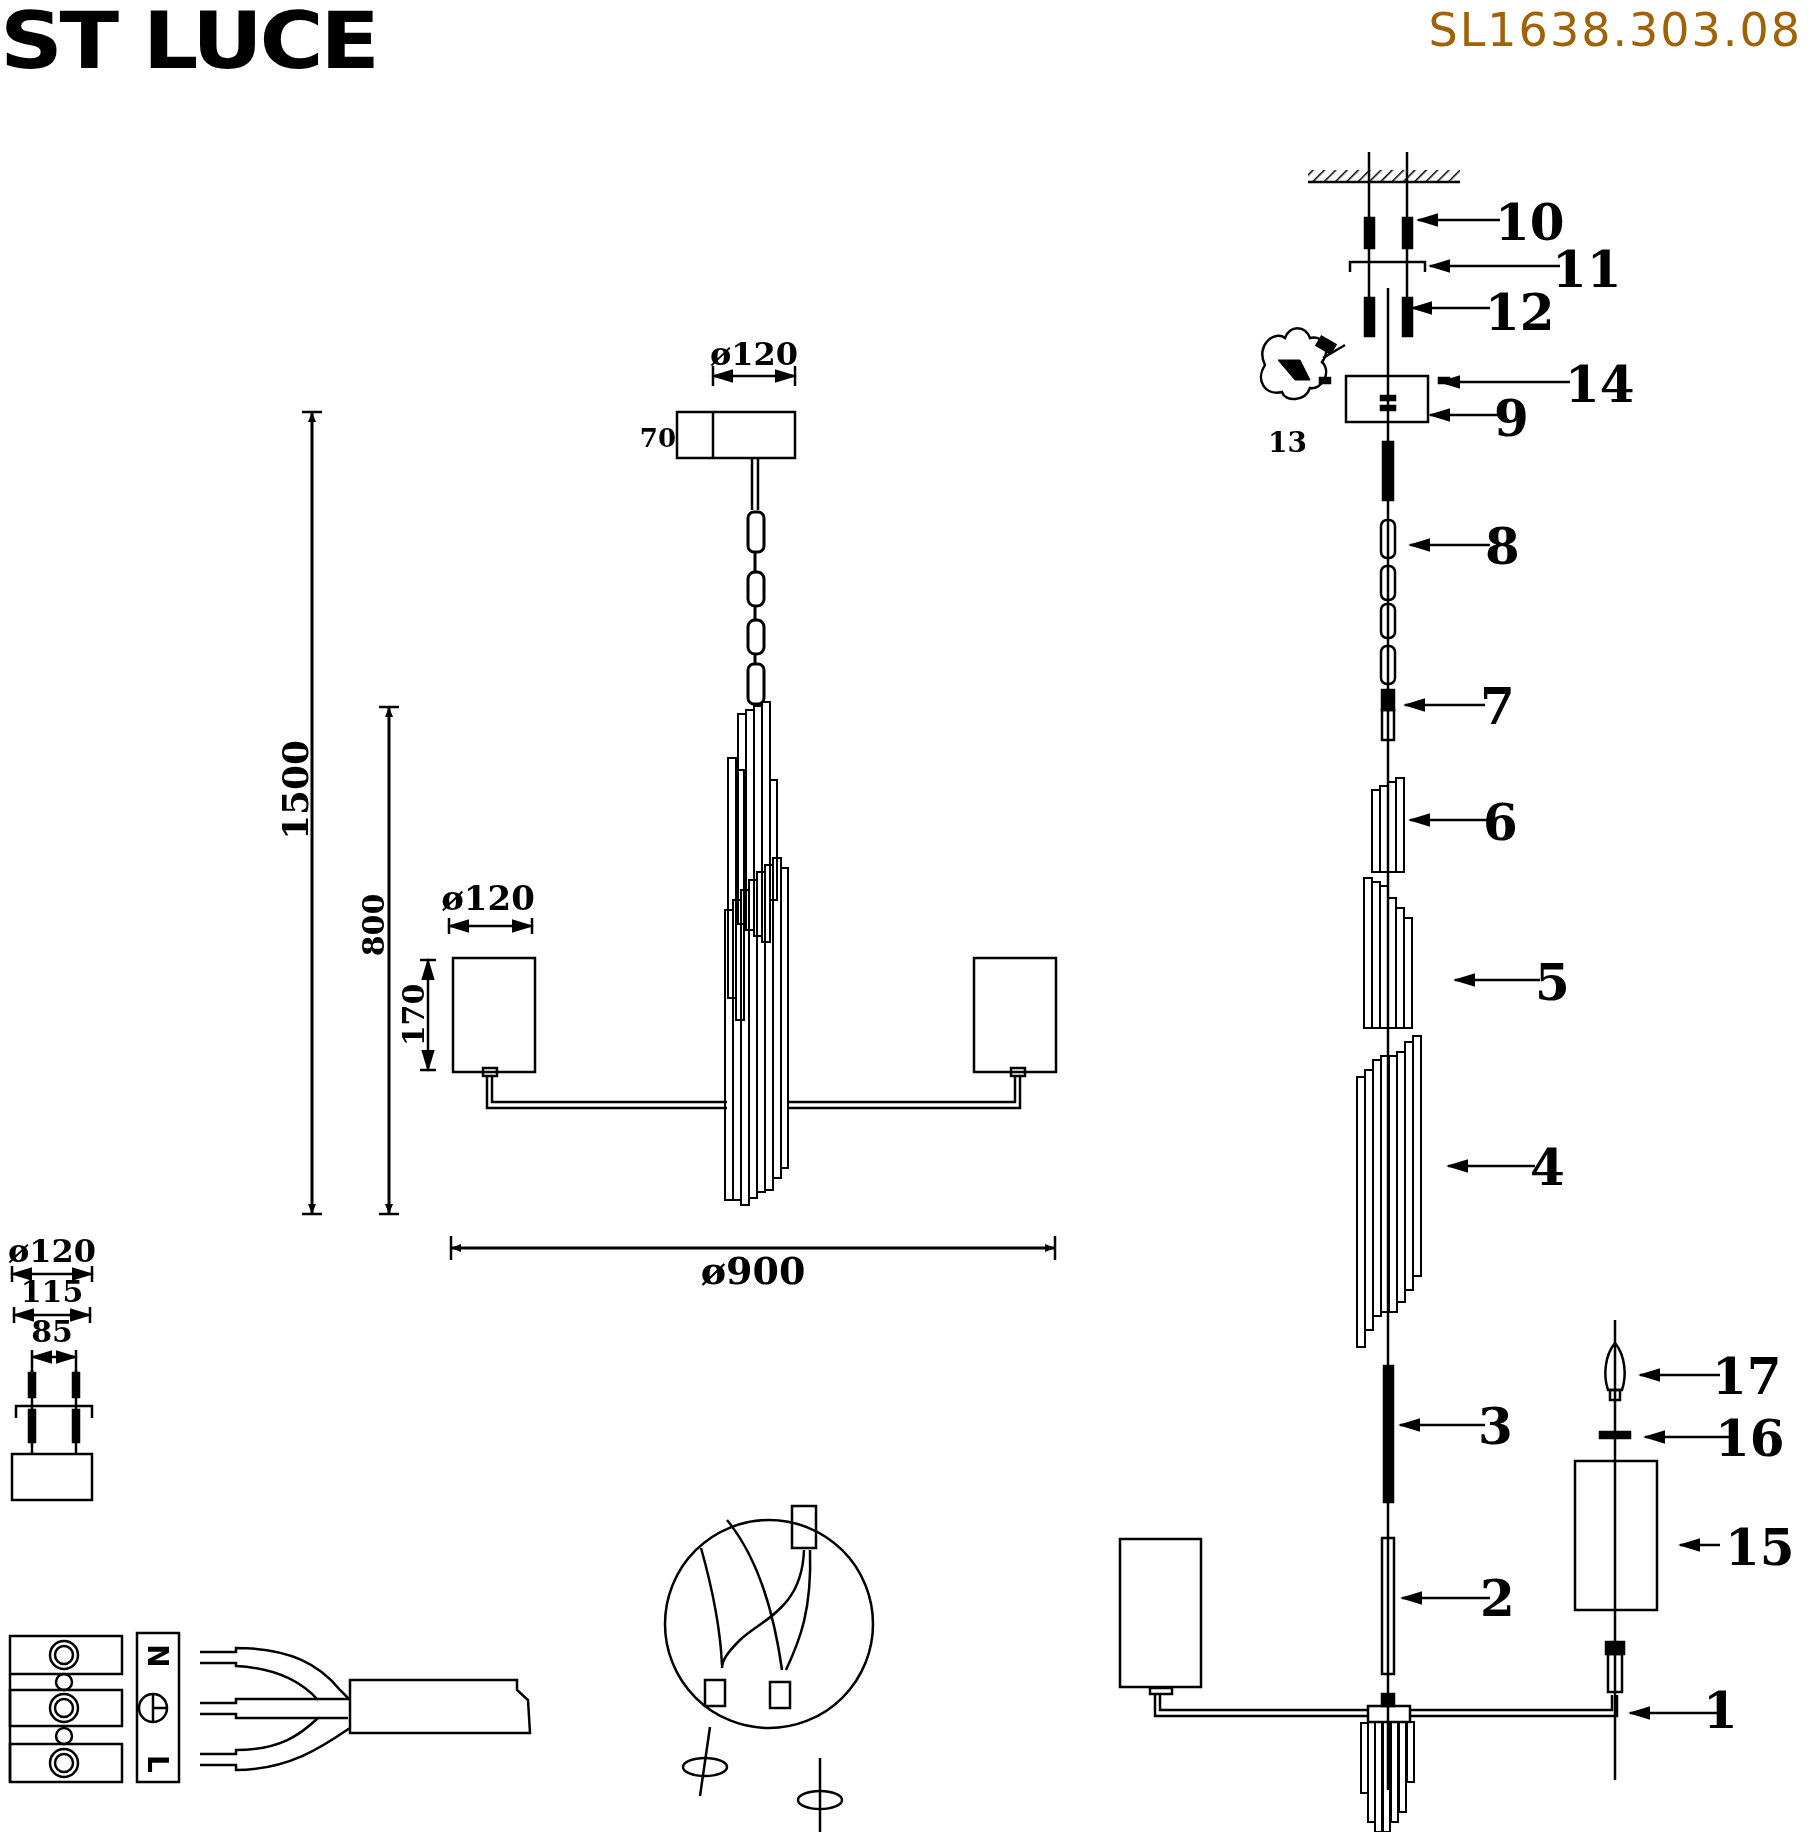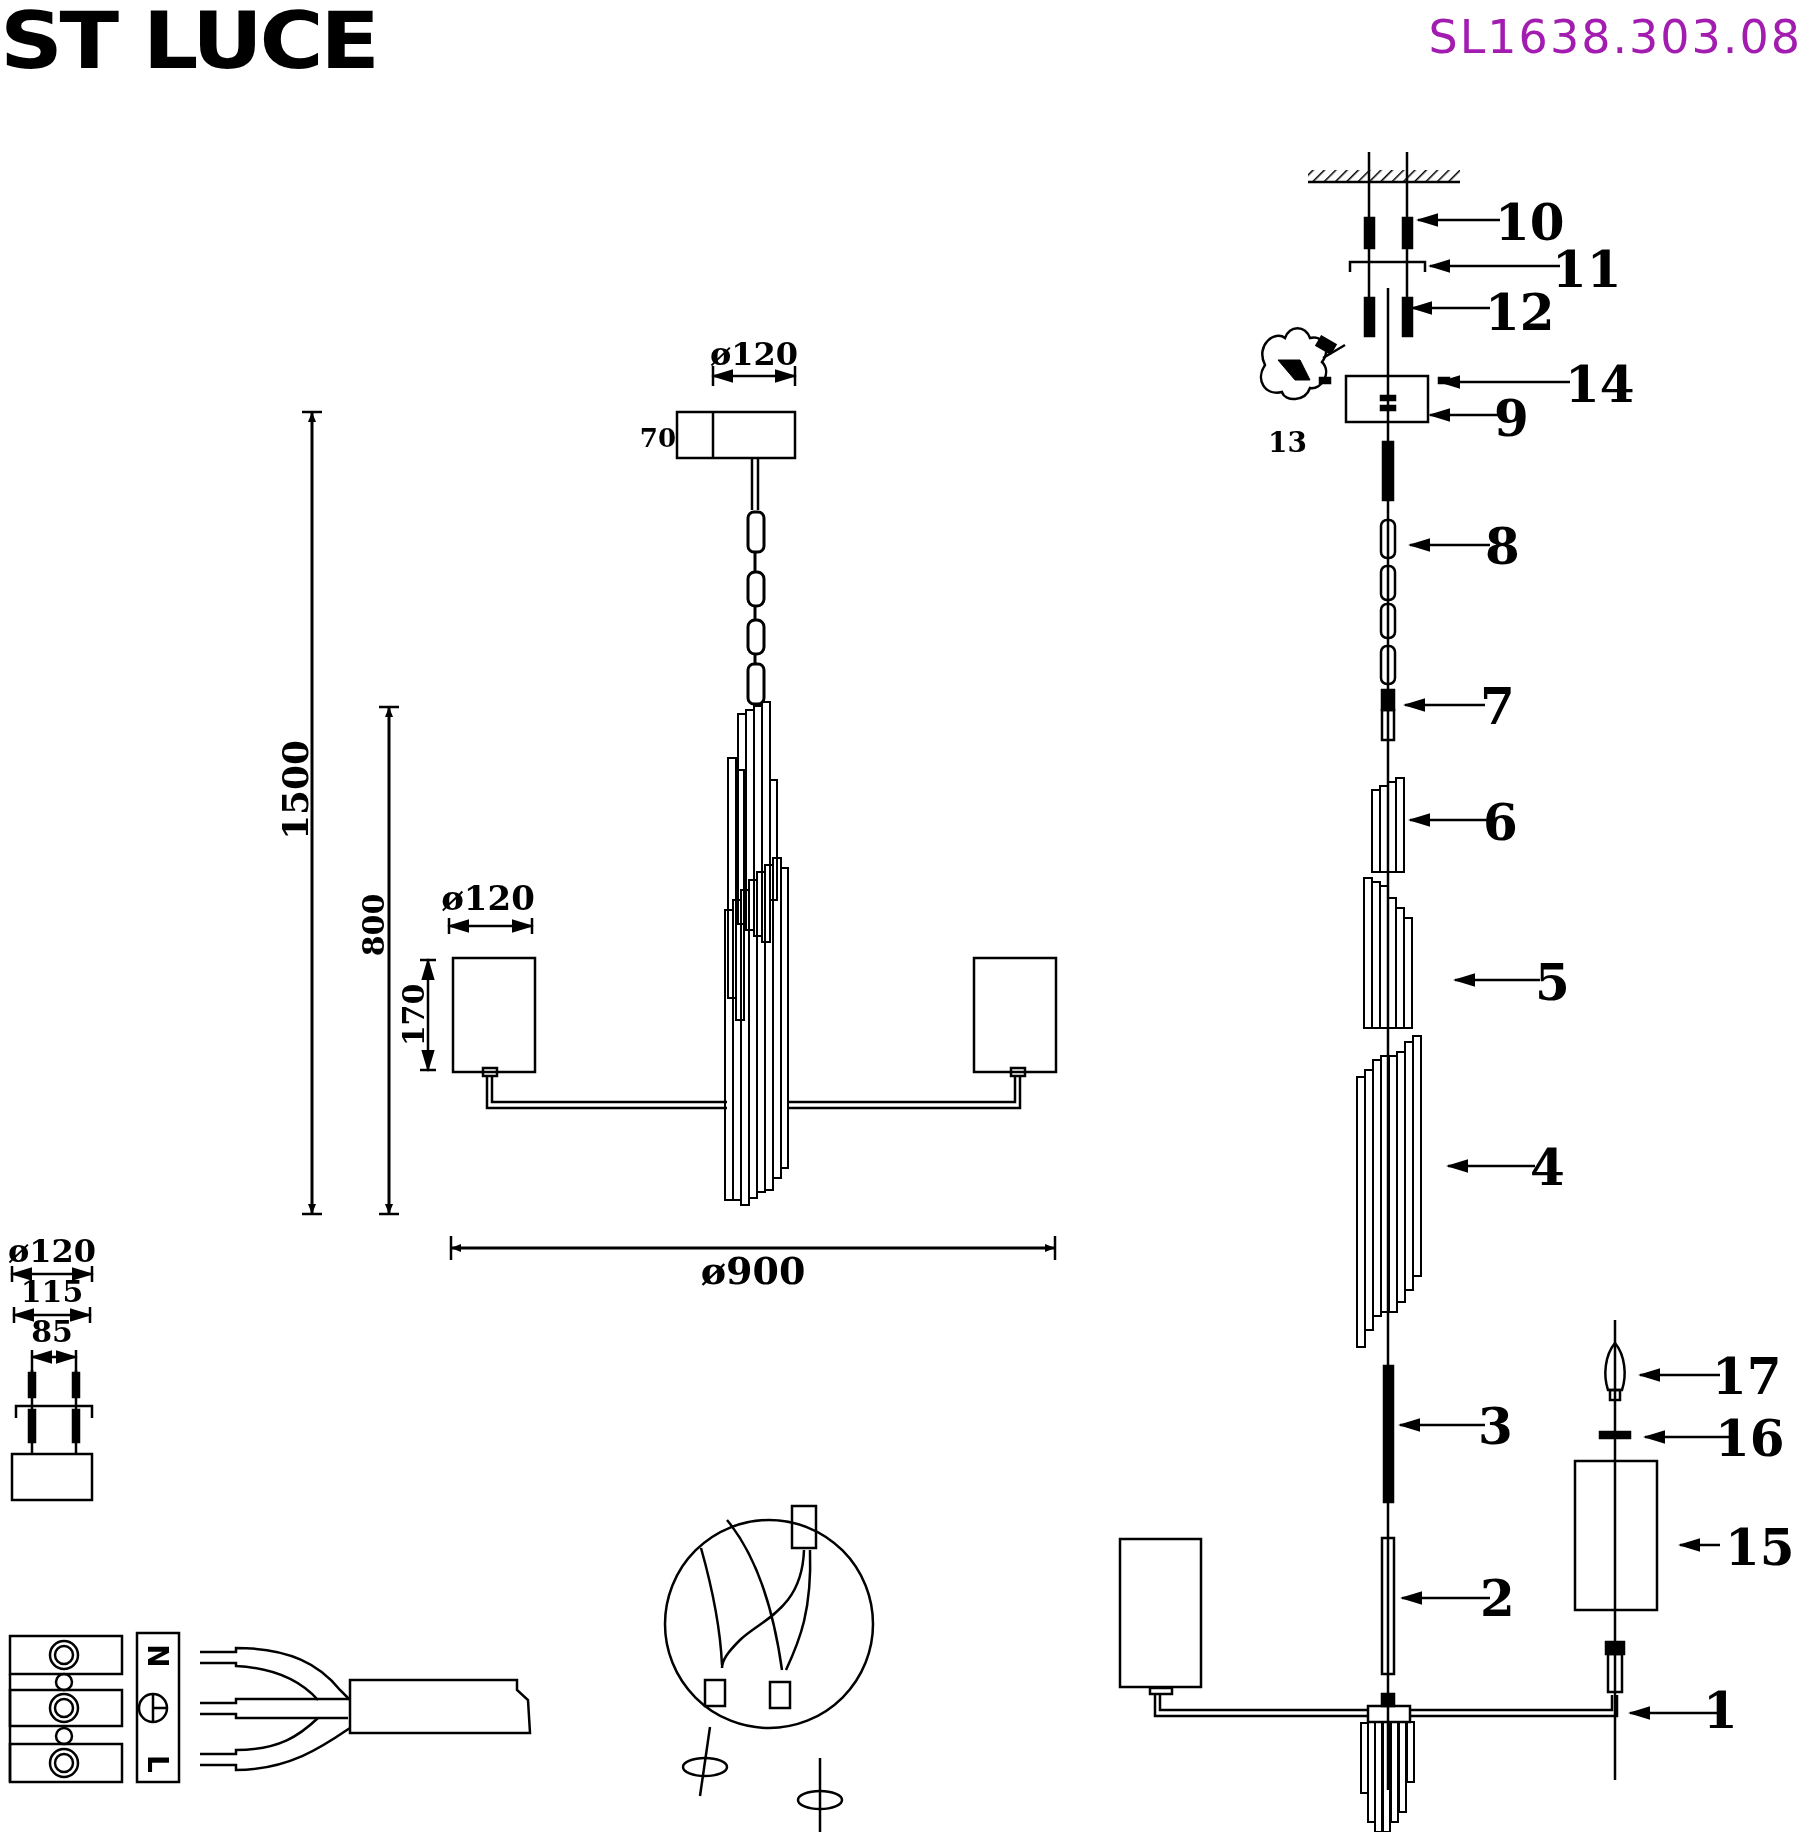--- a/index.html
+++ b/index.html
@@ -1,18 +1,18 @@
 <!DOCTYPE html>
 <html><head>
 <meta charset="utf-8">
 <style>
   html, body { margin: 0; padding: 0; background: #ffffff; }
   body { width: 1816px; height: 1832px; position: relative; overflow: hidden; font-family: "DejaVu Serif", serif; }
   .brand { position: absolute; left: 0; top: 2px; font-family: "DejaVu Sans", sans-serif; font-weight: 700; font-size: 78px; letter-spacing: -3px; line-height: 78px; color: #000; transform: scaleX(1.12); transform-origin: left top; }
-  .model { position: absolute; right: 14px; top: 9px; font-family: "DejaVu Sans", sans-serif; font-size: 46px; letter-spacing: 2px; color: #a21caf; line-height: 56px; }
+  .model { position: absolute; right: 14px; top: 2px; font-family: "DejaVu Sans", sans-serif; font-size: 46px; letter-spacing: 2px; color: #a16207; line-height: 56px; }
   svg.drawing { position: absolute; left: 0; top: 0; }
   .lbl { font-family: "DejaVu Serif", serif; font-weight: 700; fill: #000; }
 </style>
 </head>
 <body>
 
 <div class="brand">ST LUCE</div>
 <div class="model">SL1638.303.08</div>
 
 <svg class="drawing" width="1816" height="1832" viewBox="0 0 1816 1832" xmlns="http://www.w3.org/2000/svg">

